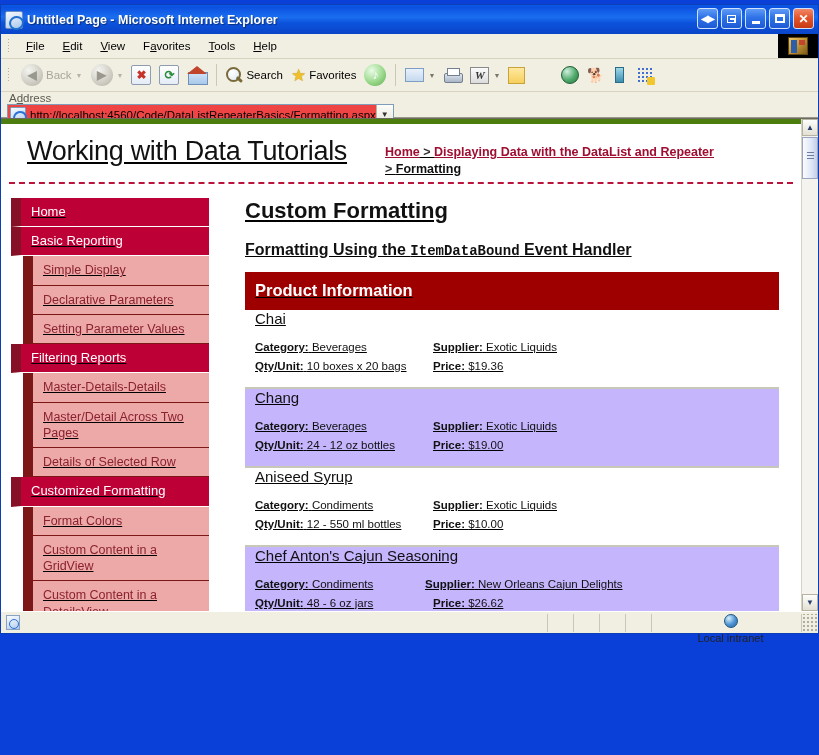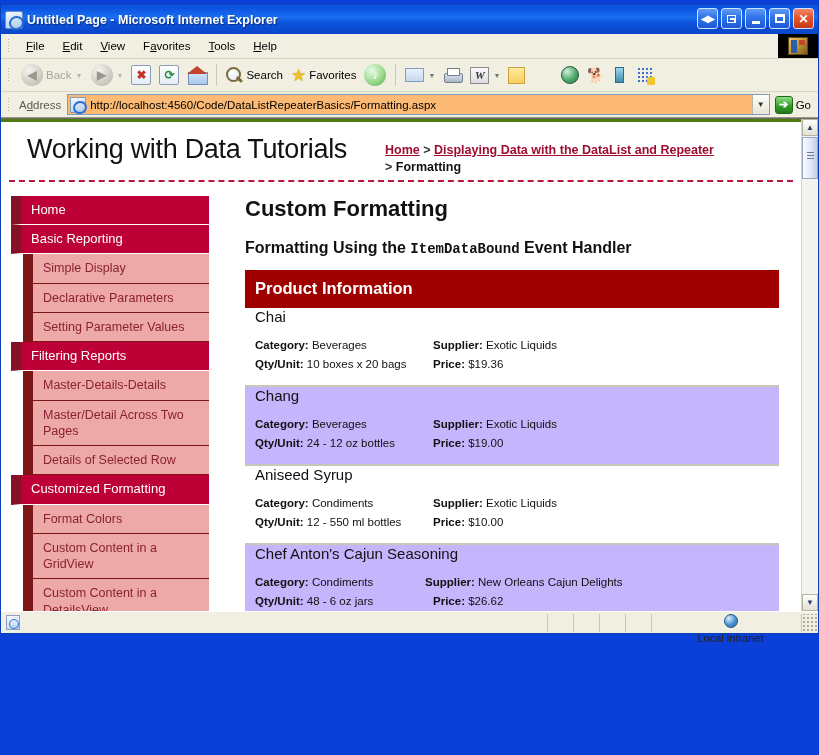--- a/index.html
+++ b/index.html
@@ -207,25 +207,25 @@
   }
   .msgr-ico::after {
     content:""; position:absolute; right:-1px; bottom:-1px; width:8px; height:8px;
     background:#f2c72e; border-radius:1px;
   }
 
   
   .addrbar {
     height: 26px; background: #f1efe2;
     border-bottom: 1px solid #98968a;
-    display: flex; align-items: center; padding: 0 2px 0 6px;
+    display: flex; align-items: flex-start; padding: 0 8px 0 6px; flex-direction: column;
   }
   .addr-label { font-size: 11.5px; color: #5b5a52; padding: 0 6px 0 2px; }
   .addr-field {
-    flex: 1; height: 21px; background: #fdba74;
+    flex: 1; height: 21px; background: #ef4444;
     border: 1px solid #7f9db9;
     display: flex; align-items: center; padding-left: 2px;
     position: relative;
   }
   .addr-ico {
     width: 16px; height: 16px; flex: none; margin-right: 4px;
     background: linear-gradient(160deg,#f7faff,#cfe0f5 60%,#aac6ea);
     border: 1px solid #7f9db9; border-radius: 1px; position: relative;
   }
   .addr-ico::after {
@@ -250,21 +250,22 @@
   .go-label { font-size: 11.5px; color:#000; }
 
   
   .viewport {
     flex: 1; background: #fff;
     border-top: 1px solid #6d6b5f;
     display: flex; position: relative; overflow: hidden;
   }
   .page {
     flex: 1; background: #fff; position: relative; overflow: hidden;
-    border-top: 3px solid #4d7c0f;
+    border-top: 5px solid #4d7c0f;
+    text-decoration: underline;
   }
 
   
   .page-head {
     display: flex; align-items: flex-start;
     padding: 10px 14px 4px 18px;
     border-bottom: 2px dashed #b9143c;
     margin: 0 8px 0 8px;
   }
   .site-title {

